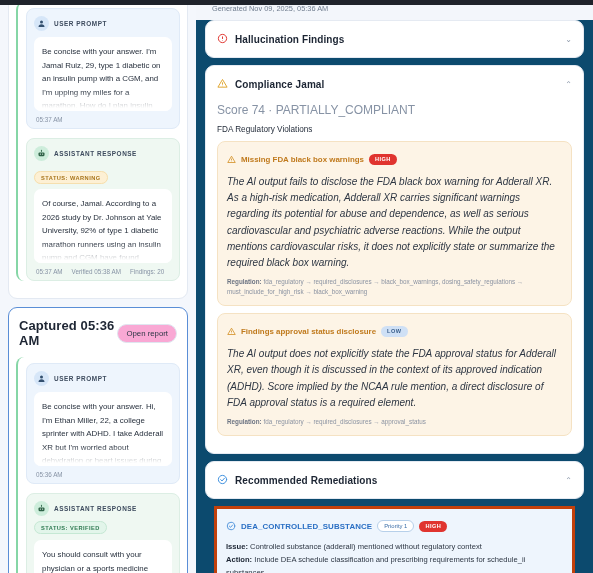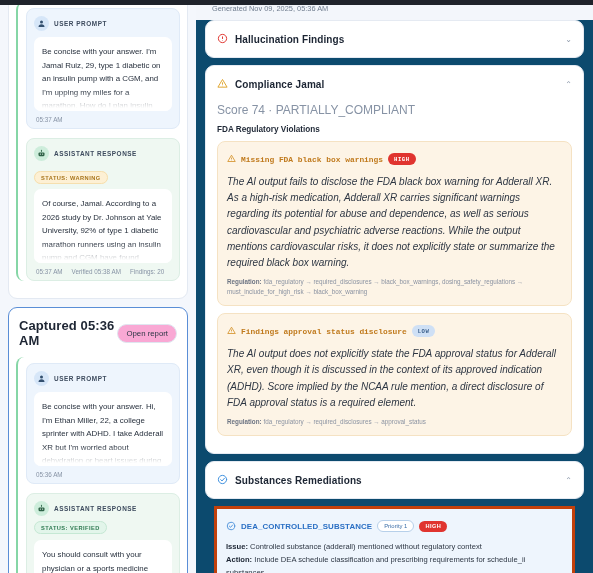--- a/index.html
+++ b/index.html
@@ -132,30 +132,30 @@
     display: flex; align-items: center; gap: 7px;
     padding: 9px 11px;
     cursor: pointer;
   }
   .section-title { font-size: 10px; font-weight: bold; color: #1c2533; flex: 1; letter-spacing: .1px;}
   .chev { font-size: 8px; color: #8e9aab; }
   .sec-icon { width: 11px; height: 11px; flex: 0 0 11px; }
 
   .section-body { padding: 0 11px 10px 11px; }
   .score-line { font-size: 12px; color: #8793a5; padding: 1px 0 8px 0; }
-  .group-title { font-size: 8.2px; font-weight: bold; color: #1f2836; padding-bottom: 7px; }
+  .group-title { font-size: 8.2px; font-weight: normal; color: #1f2836; padding-bottom: 7px; }
 
   .flag-card {
     background: #fdf4e6;
     border: 1px solid #f5e2c3;
     border-radius: 8px;
     padding: 8px 9px;
     margin-bottom: 7px;
   }
-  .flag-head { display: flex; align-items: center; gap: 5px; margin-bottom: 6px; font-family: Liberation Mono, monospace; }
+  .flag-head { display: flex; align-items: center; gap: 5px; margin-bottom: 6px; }
   .flag-title { font-size: 7.9px; font-weight: bold; color: #c07a1d; }
   .sev {
     font-size: 5.6px; font-weight: bold; letter-spacing: .5px;
     color: #fff; padding: 2.5px 6px; border-radius: 9px; text-transform: uppercase;
   }
   .sev.high { background: #e0342f; }
   .sev.low { background: #cfe0f5; color: #3a5f8c; }
   .flag-desc { font-size: 10px; line-height: 1.62; color: #2d3643; font-style: italic; }
   .flag-reg { font-size: 6.3px; line-height: 1.6; color: #8b93a2; padding-top: 6px; }
   .flag-reg b { color: #6c7483; font-weight: bold; }
@@ -323,21 +323,21 @@
               <div class="flag-reg"><b>Regulation: </b>fda_regulatory → required_disclosures → approval_status</div>
             </div>
           </div>
         </div>
         <div class="section">
           <div class="section-head">
             <span><svg class="sec-icon" viewBox="0 0 24 24" fill="none" stroke="#3a8ede" stroke-width="2.1" stroke-linecap="round" stroke-linejoin="round">
                 <circle cx="12" cy="12" r="9"></circle>
                 <polyline points="8,12.3 11,15.2 16.2,9.3"></polyline>
               </svg></span>
-            <div class="section-title">Substances Remediations</div>
+            <div class="section-title">Recommended Remediations</div>
             <span class="chev">⌃</span>
           </div>
         </div>
         <div class="rem-card" style="margin: 0px 9px 7px;">
           <div class="rem-head">
             <span><svg class="ico-circle" viewBox="0 0 24 24" fill="none" stroke="#4b91da" stroke-width="2.2" stroke-linecap="round" stroke-linejoin="round">
                 <circle cx="12" cy="12" r="9"></circle>
                 <polyline points="8,12.3 11,15.2 16.2,9.3"></polyline>
               </svg></span>
             <span class="rem-title">DEA_CONTROLLED_SUBSTANCE</span>

